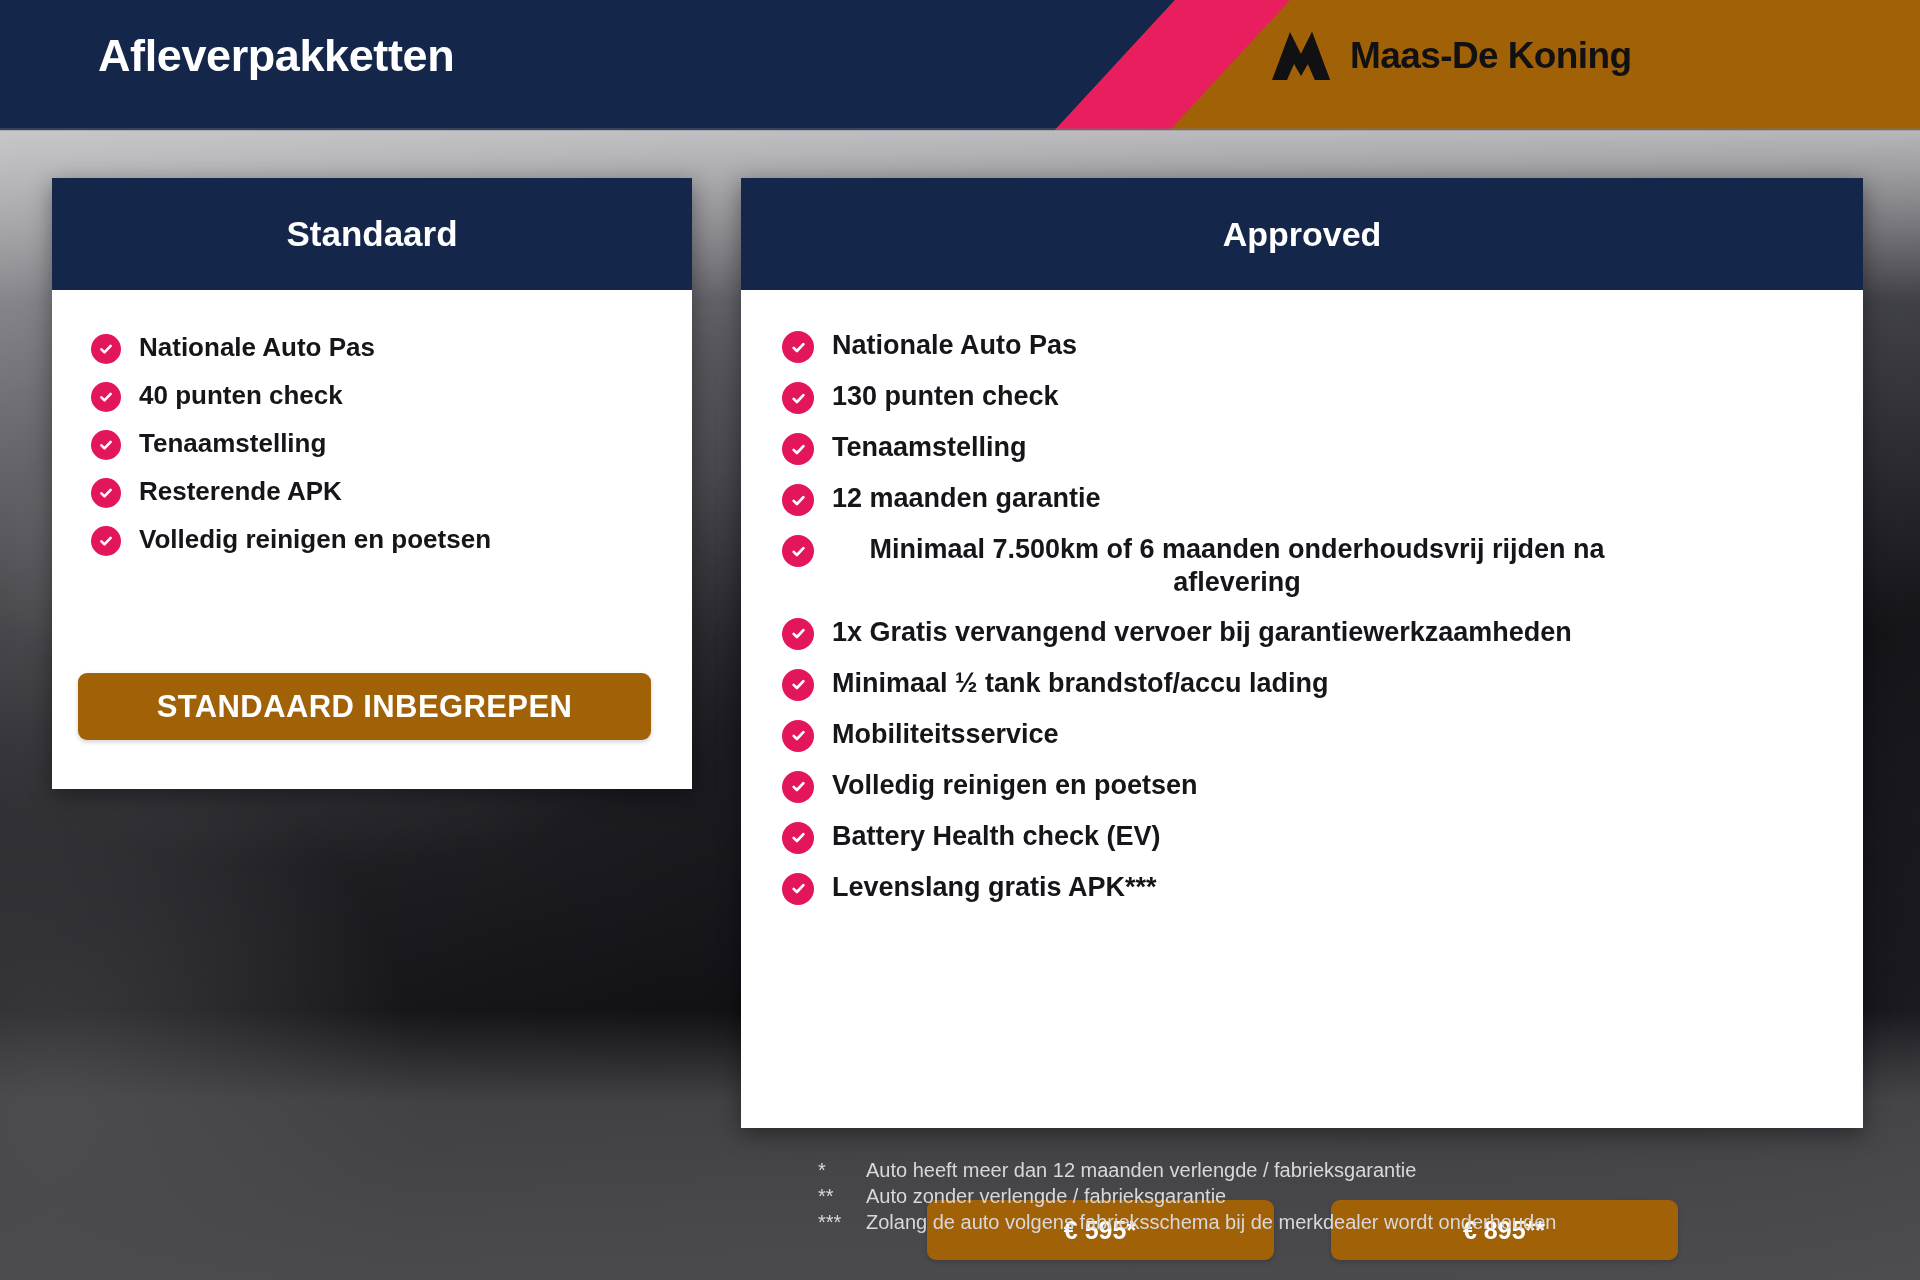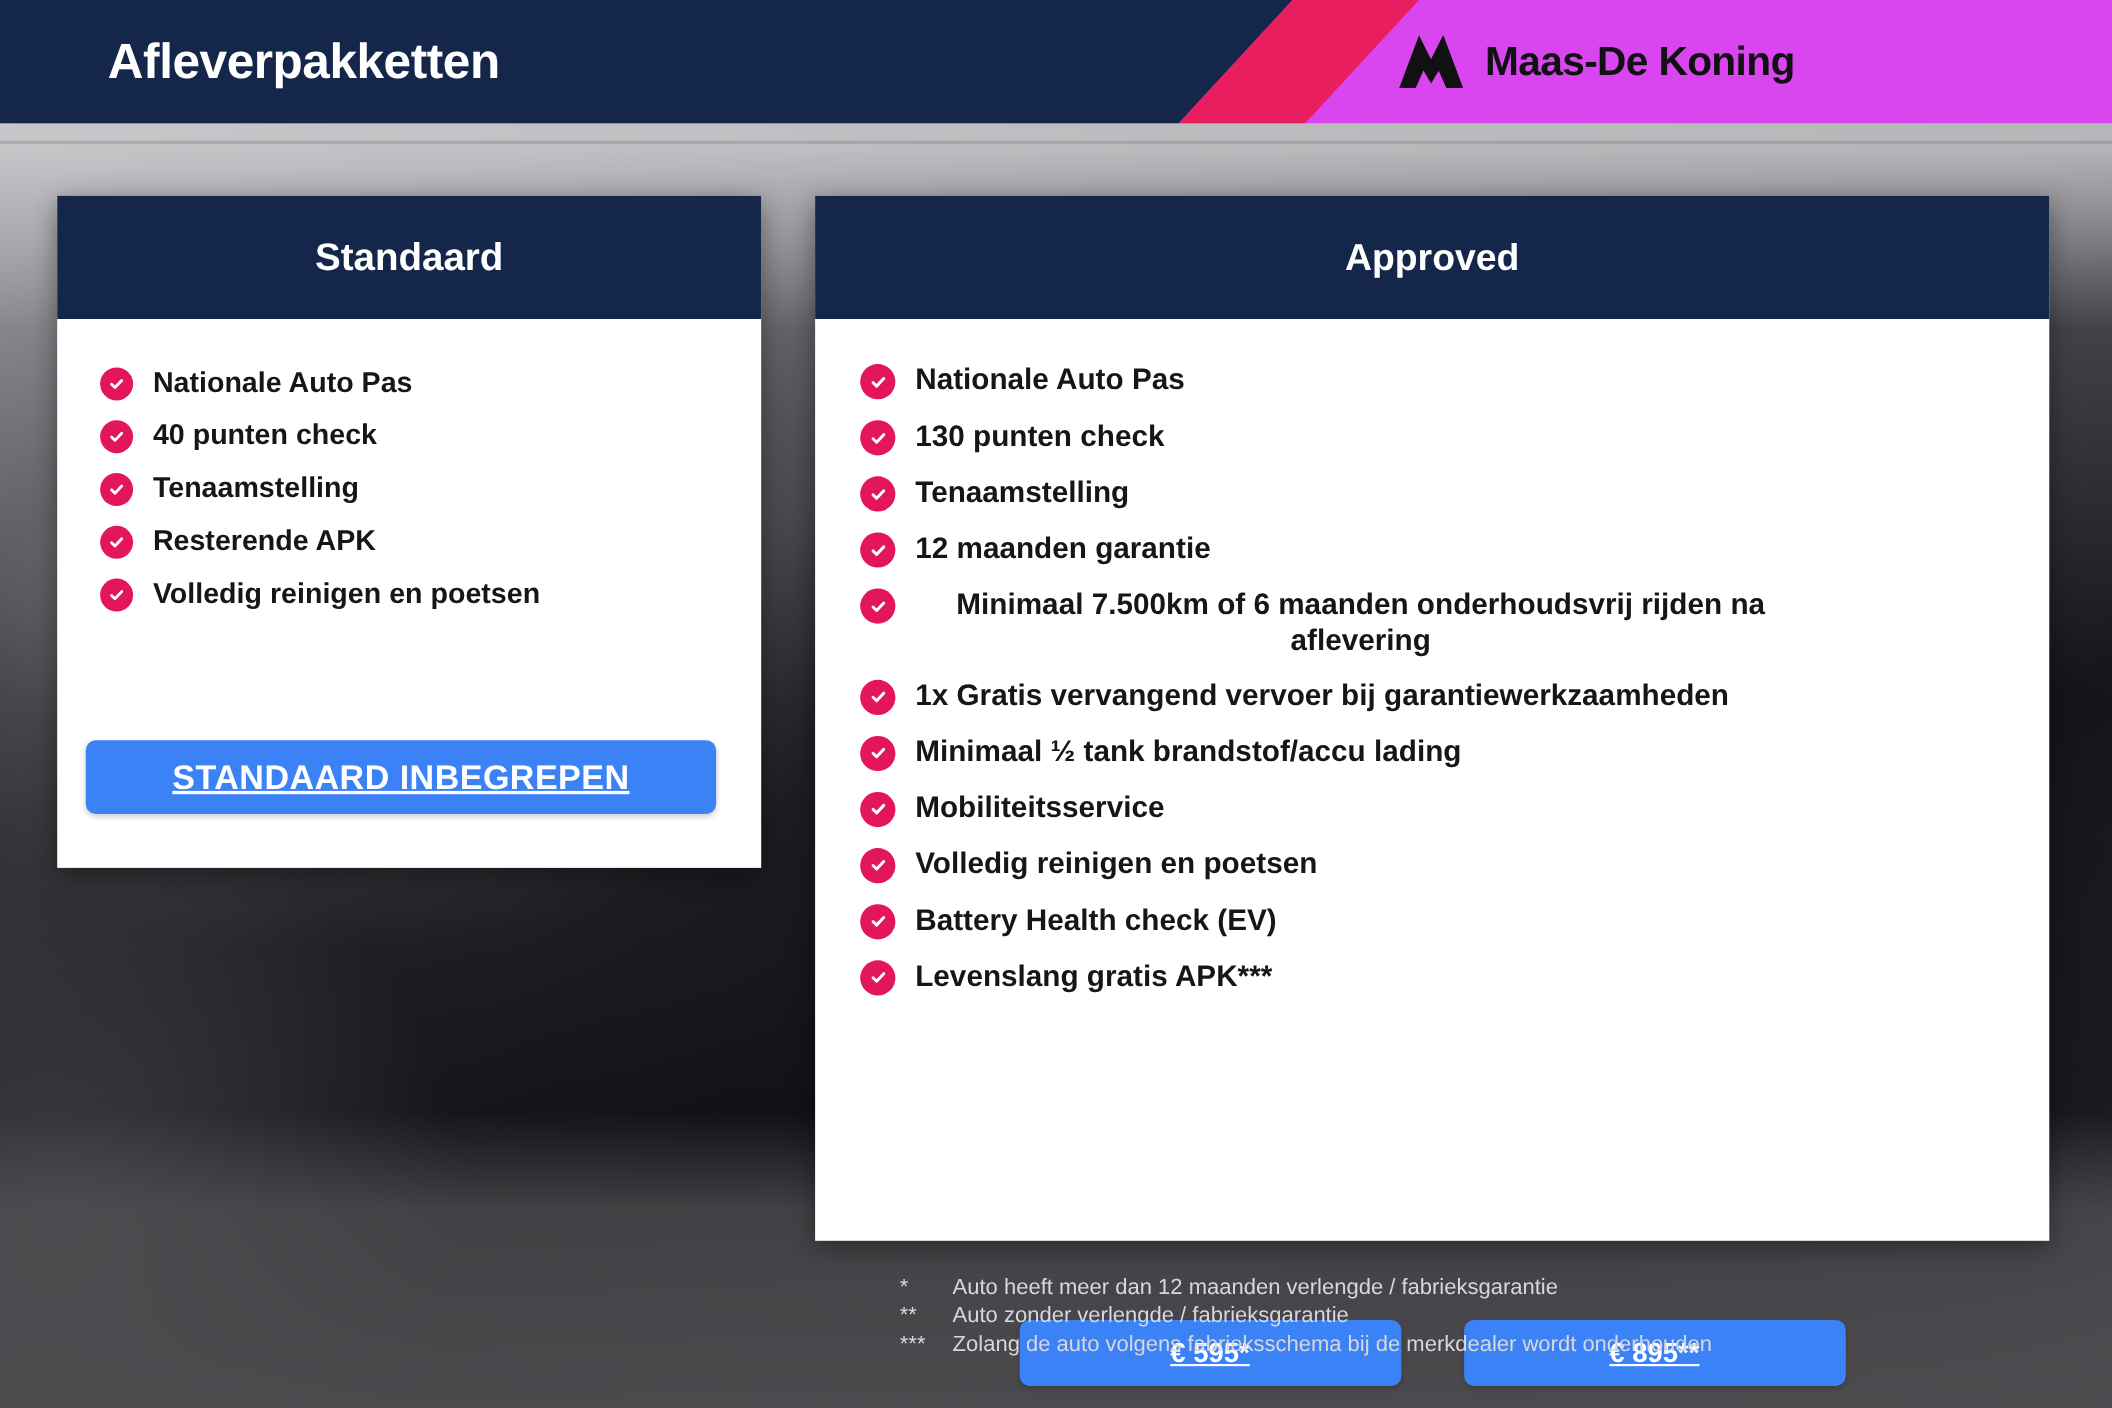--- a/index.html
+++ b/index.html
@@ -22,22 +22,22 @@
       linear-gradient(160deg,#b9b9bc 0%, #8e8e93 12%, #4e4e54 30%, #2a2a31 48%, #17171d 66%, #2e2e35 85%, #55555c 100%);
     filter:blur(0px);
   }
   .bg-veil {
     position:absolute; inset:0;
     background:linear-gradient(180deg, rgba(205,205,208,.85) 0px, rgba(205,205,208,.85) 132px, rgba(140,140,146,.25) 300px, rgba(0,0,0,.18) 640px, rgba(0,0,0,.30) 1010px, rgba(74,74,77,.82) 1100px, rgba(77,77,80,.95) 1280px);
   }
 
   
   .header {
-    position:absolute; left:0; top:0; width:1920px; height:112px;
-    overflow:hidden; background:#d946ef;
+    position:absolute; left:0; top:0; width:1920px; height:130px;
+    overflow:hidden; background:#a16207;
   }
   .hdr-navy {
     position:absolute; left:0; top:0; width:1300px; height:130px;
     background:#14264a;
     clip-path:polygon(0 0, 1175px 0, 1055px 130px, 0 130px);
   }
   .hdr-pink {
     position:absolute; left:0; top:0; width:1400px; height:130px;
     background:#e6süz;
     background:#e91e5f;
@@ -100,27 +100,26 @@
   #list-standaard { margin:43px 0 0 39px; }
   #list-standaard li { margin-bottom:17px; font-size:26px; line-height:1.12; }
   #list-standaard .chk { width:30px; height:30px; margin-right:18px; margin-top:1px; }
 
   #list-approved { margin:39px 0 0 41px; }
   #list-approved li { margin-bottom:17px; font-size:27px; line-height:1.22; }
   #list-approved .chk { width:32px; height:32px; margin-right:18px; margin-top:2px; }
 
   
   .btn {
-    background:#3b82f6; color:#ffffff;
+    background:#a16207; color:#ffffff;
     border-radius:9px;
     display:flex; align-items:center; justify-content:center;
     font-weight:bold;
     box-shadow:0 2px 5px rgba(0,0,0,.18);
     cursor:pointer;
-    text-decoration:underline;
   }
   #btn-standaard {
     position:absolute; left:78px; top:673px;
     width:573px; height:67px; font-size:31px; letter-spacing:.4px;
   }
   .price-row {
     position:absolute; left:0; top:1022px; width:1122px;
     display:flex; justify-content:center; gap:57px;
   }
   .price-btn { width:347px; height:60px; font-size:25px; }

